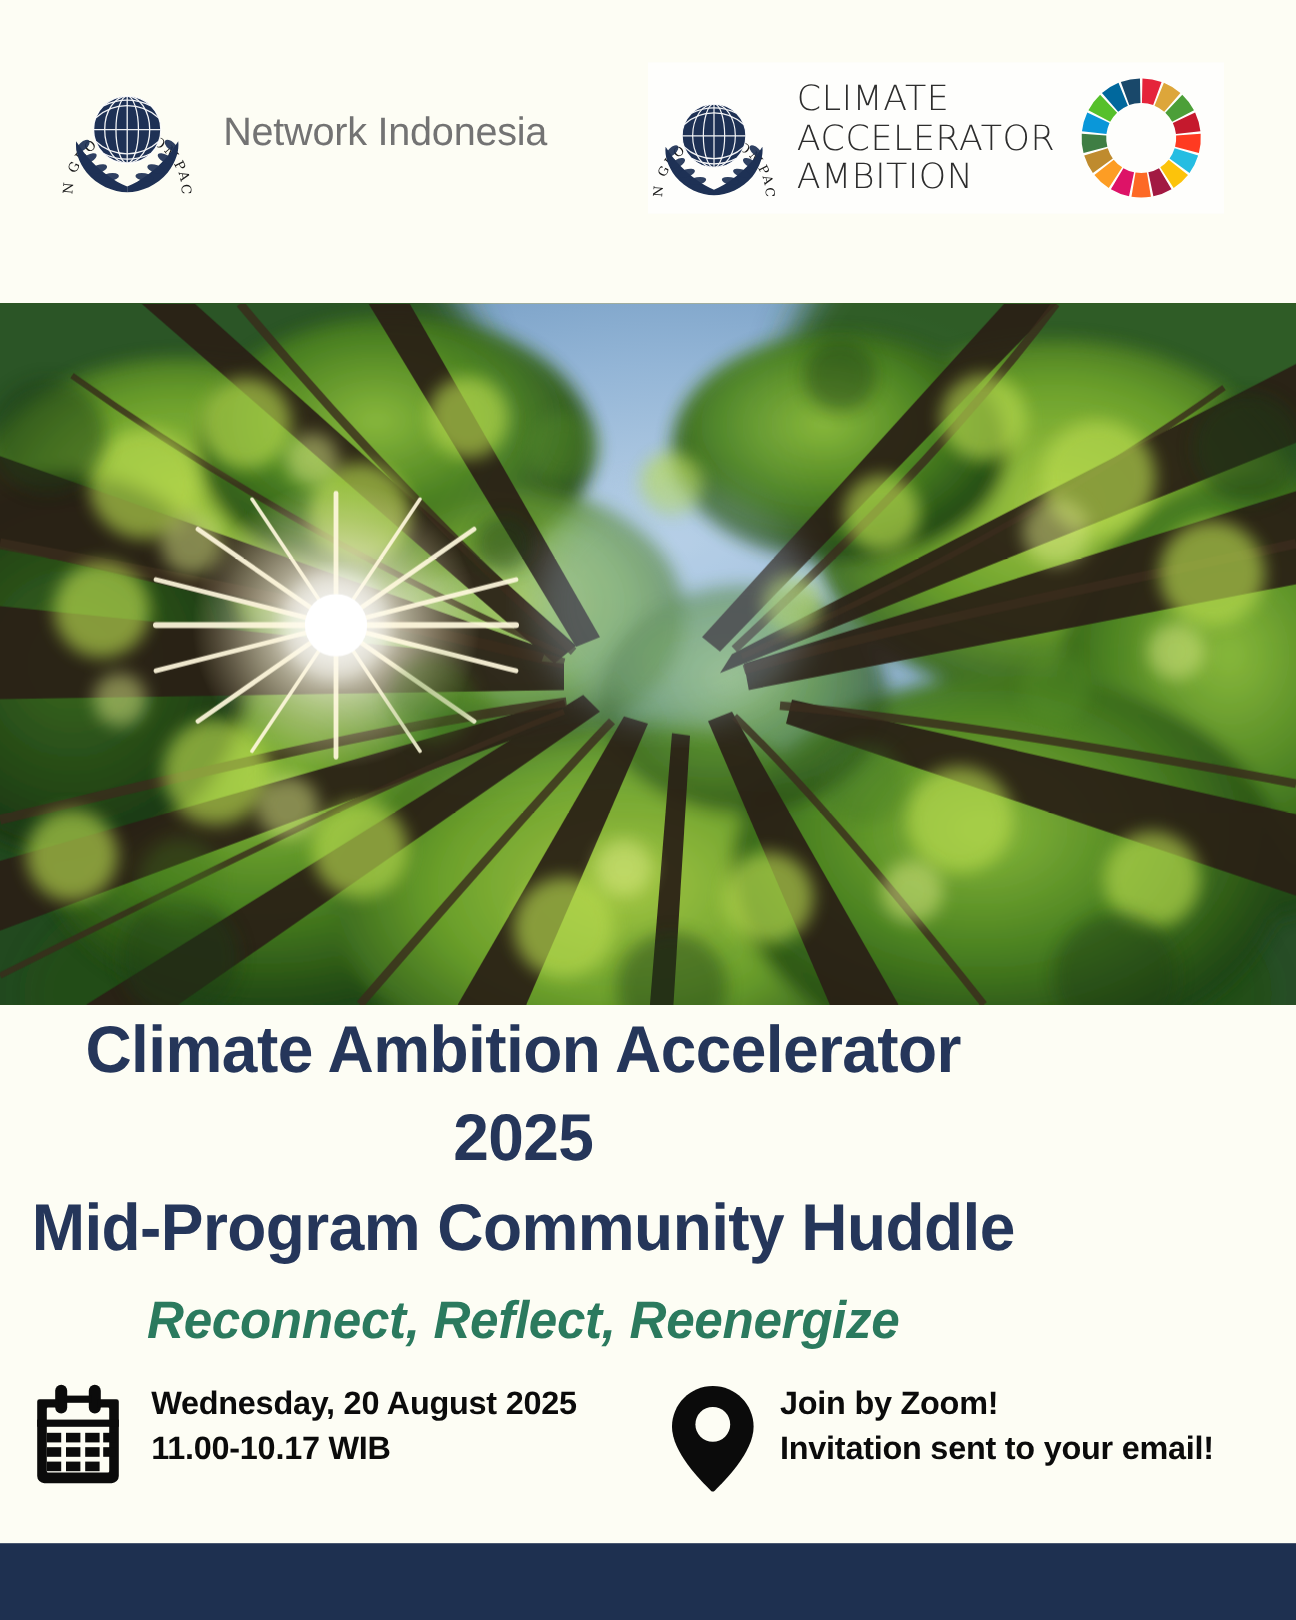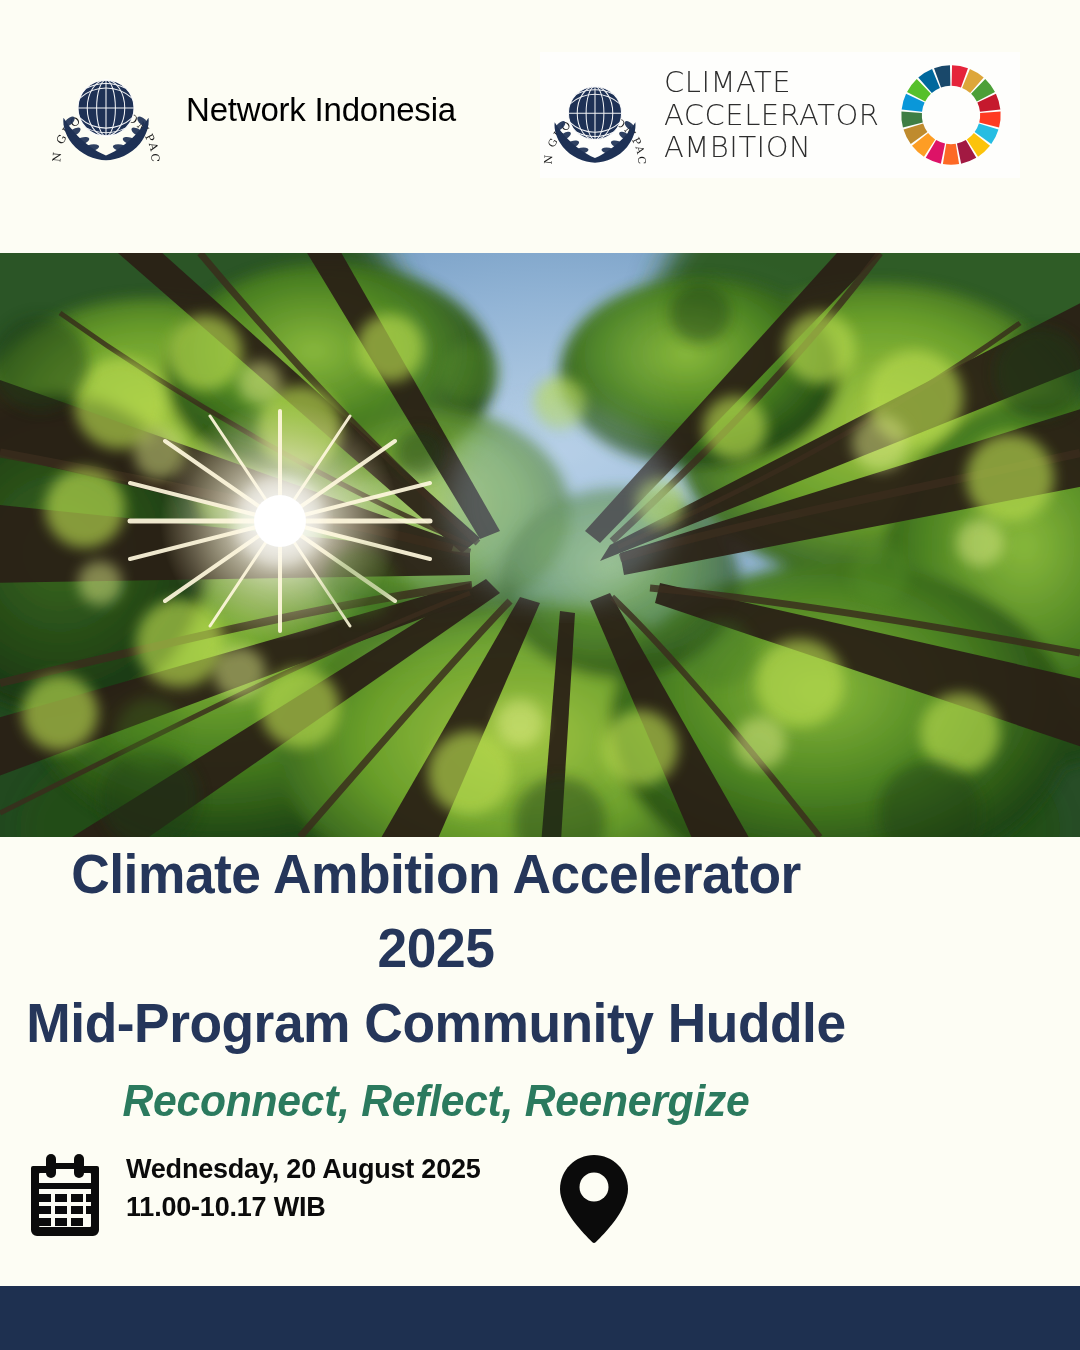--- a/index.html
+++ b/index.html
@@ -60,21 +60,21 @@
   }
   .gc-line1 {
     font-size: 33px;
     font-weight: bold;
     color: #1c3050;
     letter-spacing: -0.3px;
   }
   .gc-line2 {
     font-size: 33px;
     font-weight: 400;
-    color: #000000;
+    color: #737373;
     letter-spacing: -0.2px;
     text-align: right;
   }
 
   .caa-wordmark {
     display: flex;
     flex-direction: column;
     justify-content: center;
     line-height: 1.12;
   }
@@ -489,17 +489,21 @@
         <span>Wednesday, 20 August 2025</span>
         <span>11.00-10.17 WIB</span>
       </div>
     </div>
 
     <div class="info-item info-loc">
       <svg class="info-icon" width="72" height="92" viewBox="0 0 72 92">
         <path d="M36 3 C 17.2 3 2 18.2 2 37 C 2 58 26 82 34.4 90.2 a 2.3 2.3 0 0 0 3.2 0 C 46 82 70 58 70 37 C 70 18.2 54.8 3 36 3 Z" fill="#0b0b0b"></path>
         <circle cx="36" cy="35" r="14.5" fill="#fdfdf4"></circle>
       </svg>
+      <div class="info-text">
+        <span>Join by Zoom!</span>
+        <span>Invitation sent to your email!</span>
+      </div>
     </div>
   </div>
 
   <div class="footer-bar"></div>
 </div>
 
 </body></html>

